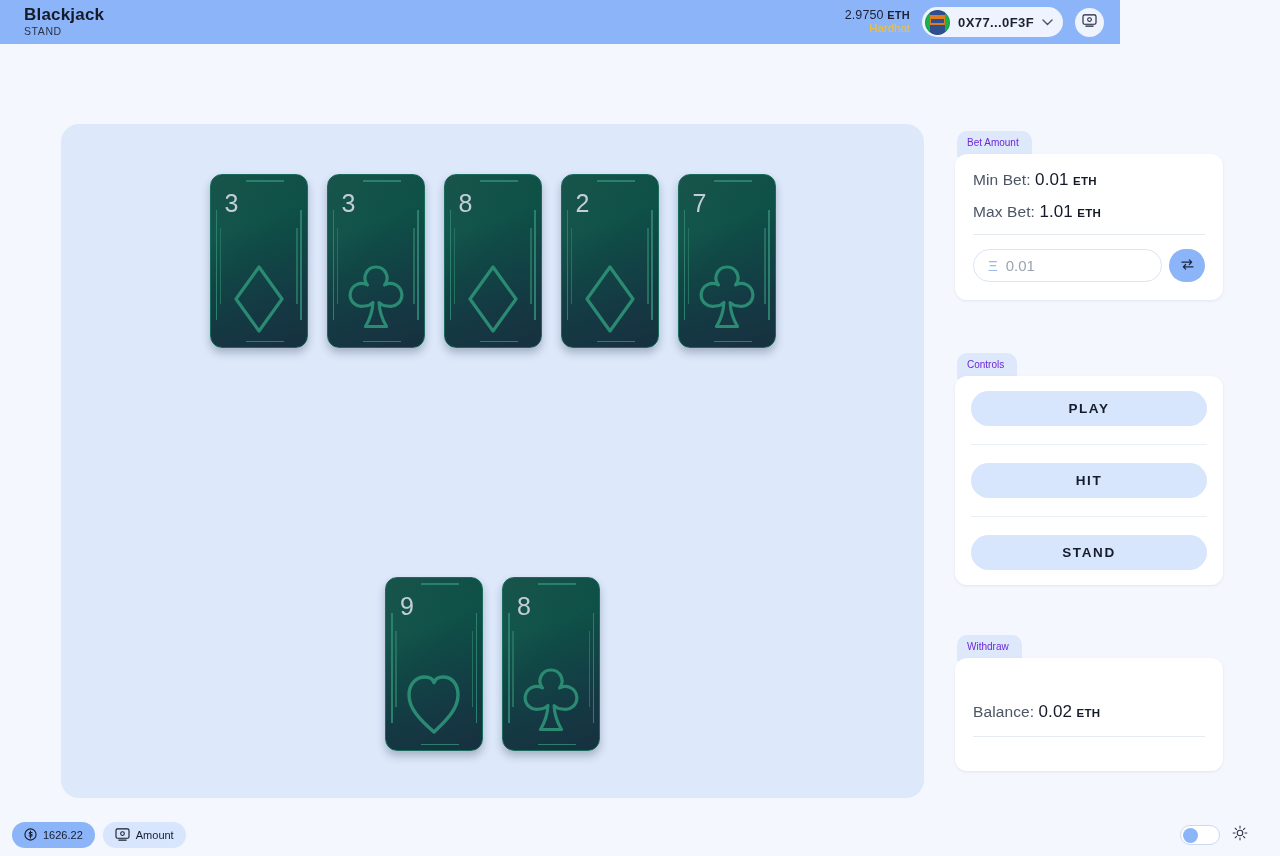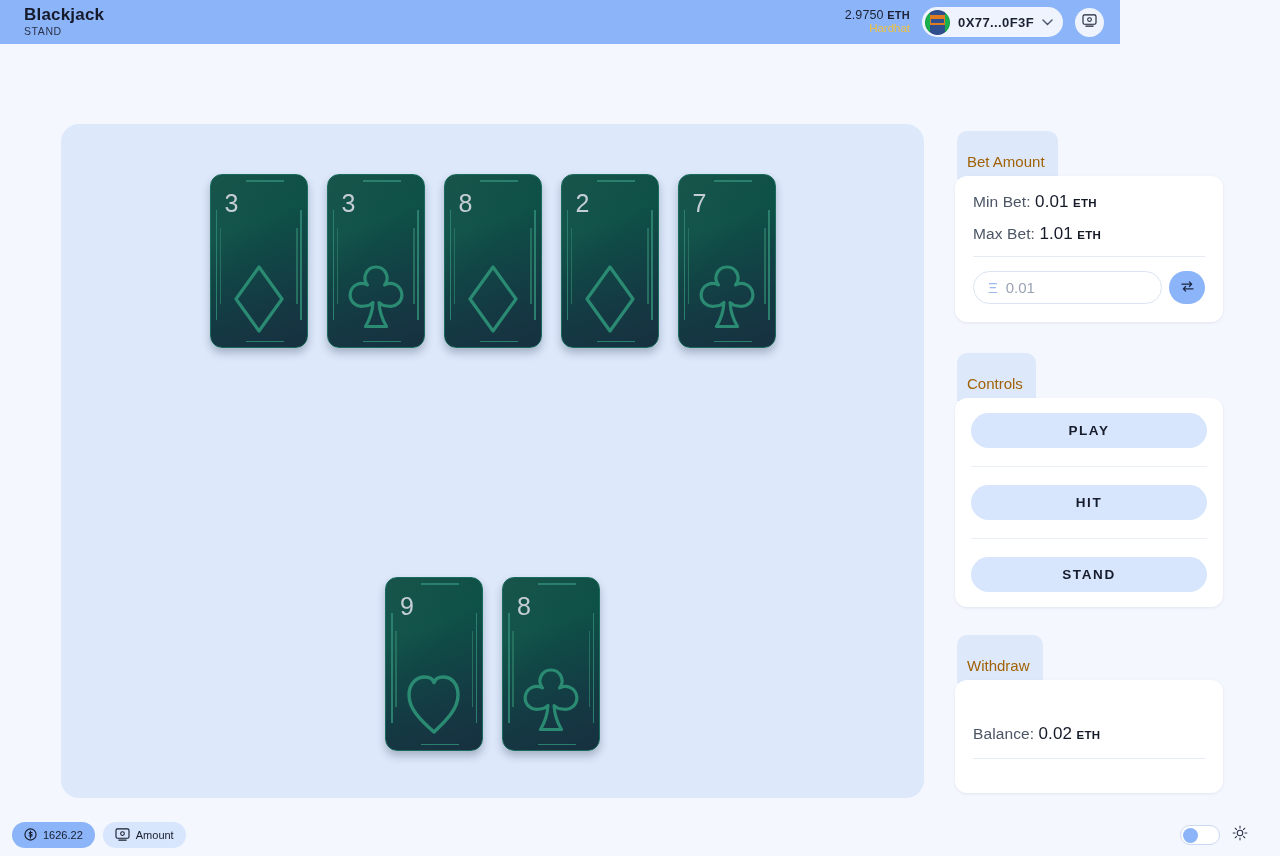--- a/index.html
+++ b/index.html
@@ -121,23 +121,23 @@
   .result {
     font-size: 20px; font-weight: bold; color: #16b21e;
     letter-spacing: 3px; padding: 4px 0;
   }
 
   
   .panel-wrap { position: absolute; }
   .panel-tab {
     display: inline-block;
     background: #dde8fb;
-    color: #a16207;
-    font-size: 15px;
-    padding: 22px 13px 9px 10px;
+    color: #6d28d9;
+    font-size: 10px;
+    padding: 6px 13px 9px 10px;
     border-radius: 10px 10px 0 0;
     position: relative; z-index: 1;
     margin-left: 2px;
   }
   .panel-card {
     background: #ffffff;
     border-radius: 12px;
     box-shadow: 0 1px 3px rgba(60,80,120,.10);
     margin-top: -3px;
     position: relative; z-index: 2;

